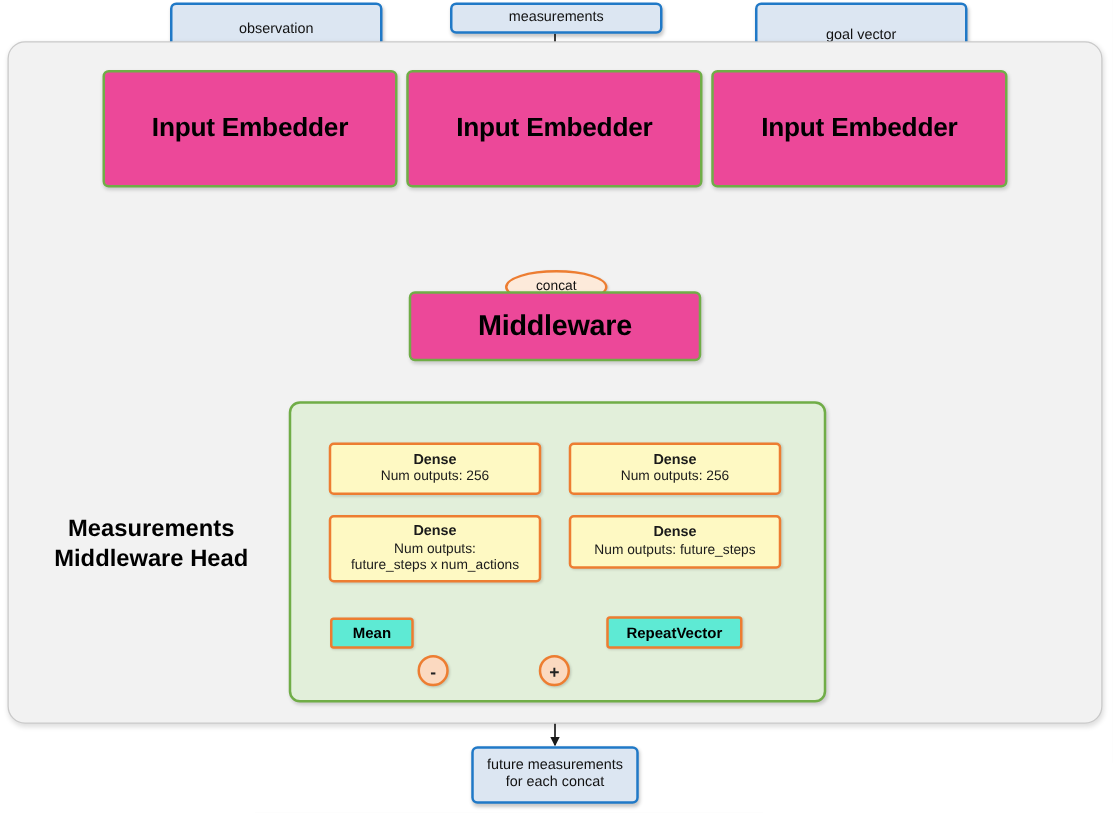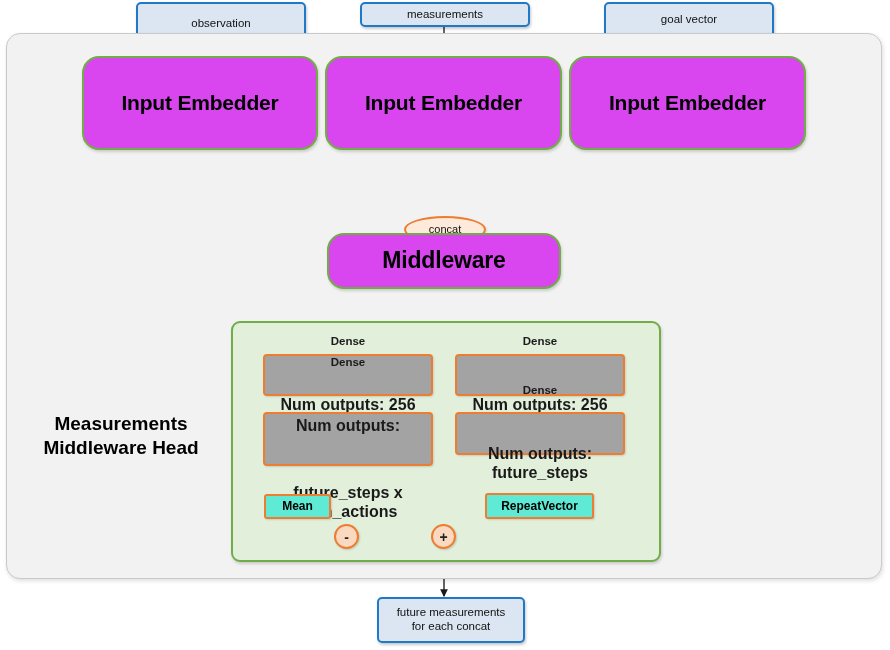--- a/index.html
+++ b/index.html
@@ -51,23 +51,23 @@
     background: #dce6f2;
     border: 2.4px solid #2079c7;
     border-radius: 5px;
     font-size: 11.5px;
     color: #111;
     box-shadow: 1px 2px 3px rgba(0,0,0,0.22);
   }
 
   
   .green-box {
-    background: #d946ef;
+    background: #ec4899;
     border: 2.4px solid #70ad47;
-    border-radius: 17px;
+    border-radius: 5px;
     box-shadow: 1px 2px 3px rgba(0,0,0,0.16);
   }
   .embedder-label {
     font-size: 21px;
     font-weight: bold;
     letter-spacing: -0.2px;
   }
   .middleware-label {
     font-size: 23px;
     font-weight: bold;
@@ -85,33 +85,32 @@
     position: absolute;
     font-size: 19px;
     font-weight: bold;
     text-align: center;
     line-height: 1.28;
     color: #000;
   }
 
   
   .orange-box {
-    background: #a3a3a3;
+    background: #fef9c3;
     border: 2.2px solid #ed7d31;
     border-radius: 4px;
     font-size: 11px;
     color: #1a1a1a;
     box-shadow: 1px 1px 2px rgba(0,0,0,0.13);
-    gap: 48px;
   }
   .orange-box .t-bold {
     font-weight: bold;
     font-size: 11.5px;
   }
-  .orange-box .t-line { font-size: 16px; font-weight: bold; }
+  .orange-box .t-line { font-size: 11px; }
 
   .small-orange {
     background: #5eead4;
     border: 2.2px solid #ed7d31;
     border-radius: 3px;
     font-size: 12px;
     font-weight: bold;
     box-shadow: 1px 1px 2px rgba(0,0,0,0.13);
   }
 
@@ -191,21 +190,21 @@
   </svg>
 
   <div class="node io-box" style="left:118px; top:2px; width:170px; height:43px;margin-left:18px;">
     <span>observation</span>
   </div>
 
   <div class="node io-box" style="left:360px; top:2px; width:170px; height:25px;">
     <span>measurements</span>
   </div>
 
-  <div class="node io-box" style="left:604px; top:2px; width:170px; height:36px;">
+  <div class="node io-box" style="left:604px; top:2px; width:170px; height:36px;justify-content:flex-end;">
     <span>goal vector</span>
   </div>
 
   <div class="node panel-outer" style="left:6px; top:33px; width:876px; height:546px;"></div>
 
   <div class="node green-box" style="left:82px; top:56px; width:236px; height:94px;">
     <span class="embedder-label">Input Embedder</span>
   </div>
 
   <div class="node green-box" style="left:325px; top:56px; width:237px; height:94px;">
@@ -261,18 +260,18 @@
   </div>
 
   <div class="node small-orange" style="left:485px; top:493px; width:109px; height:26px;">
     <span>RepeatVector</span>
   </div>
 
   <div class="node op-circle" style="left:431px; top:524px; width:25px; height:25px;">
     <span>+</span>
   </div>
 
-  <div class="node io-box" style="left:377px; top:597px; width:148px; height:46px;">
+  <div class="node io-box" style="left:377px; top:597px; width:134px; height:46px;">
     <span>future measurements</span>
     <span>for each concat</span>
   </div>
 
 </div>
 
 </body></html>

